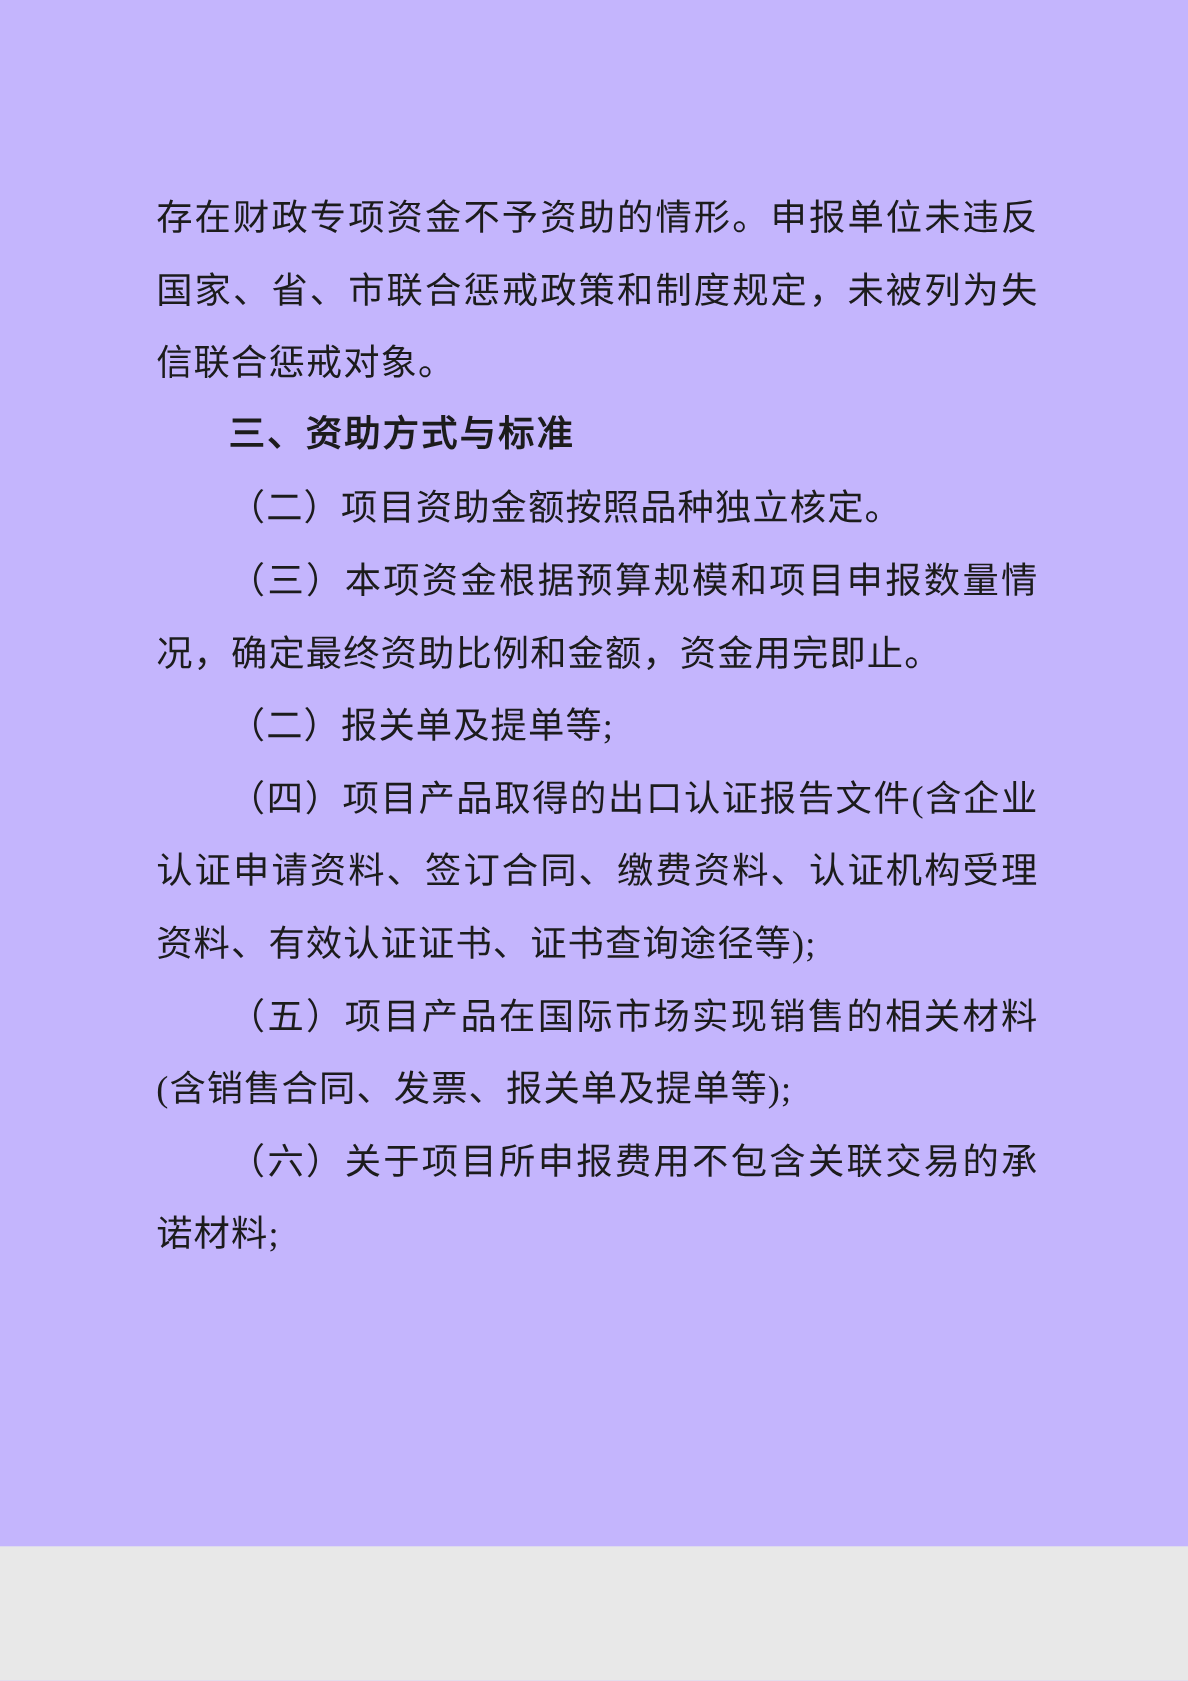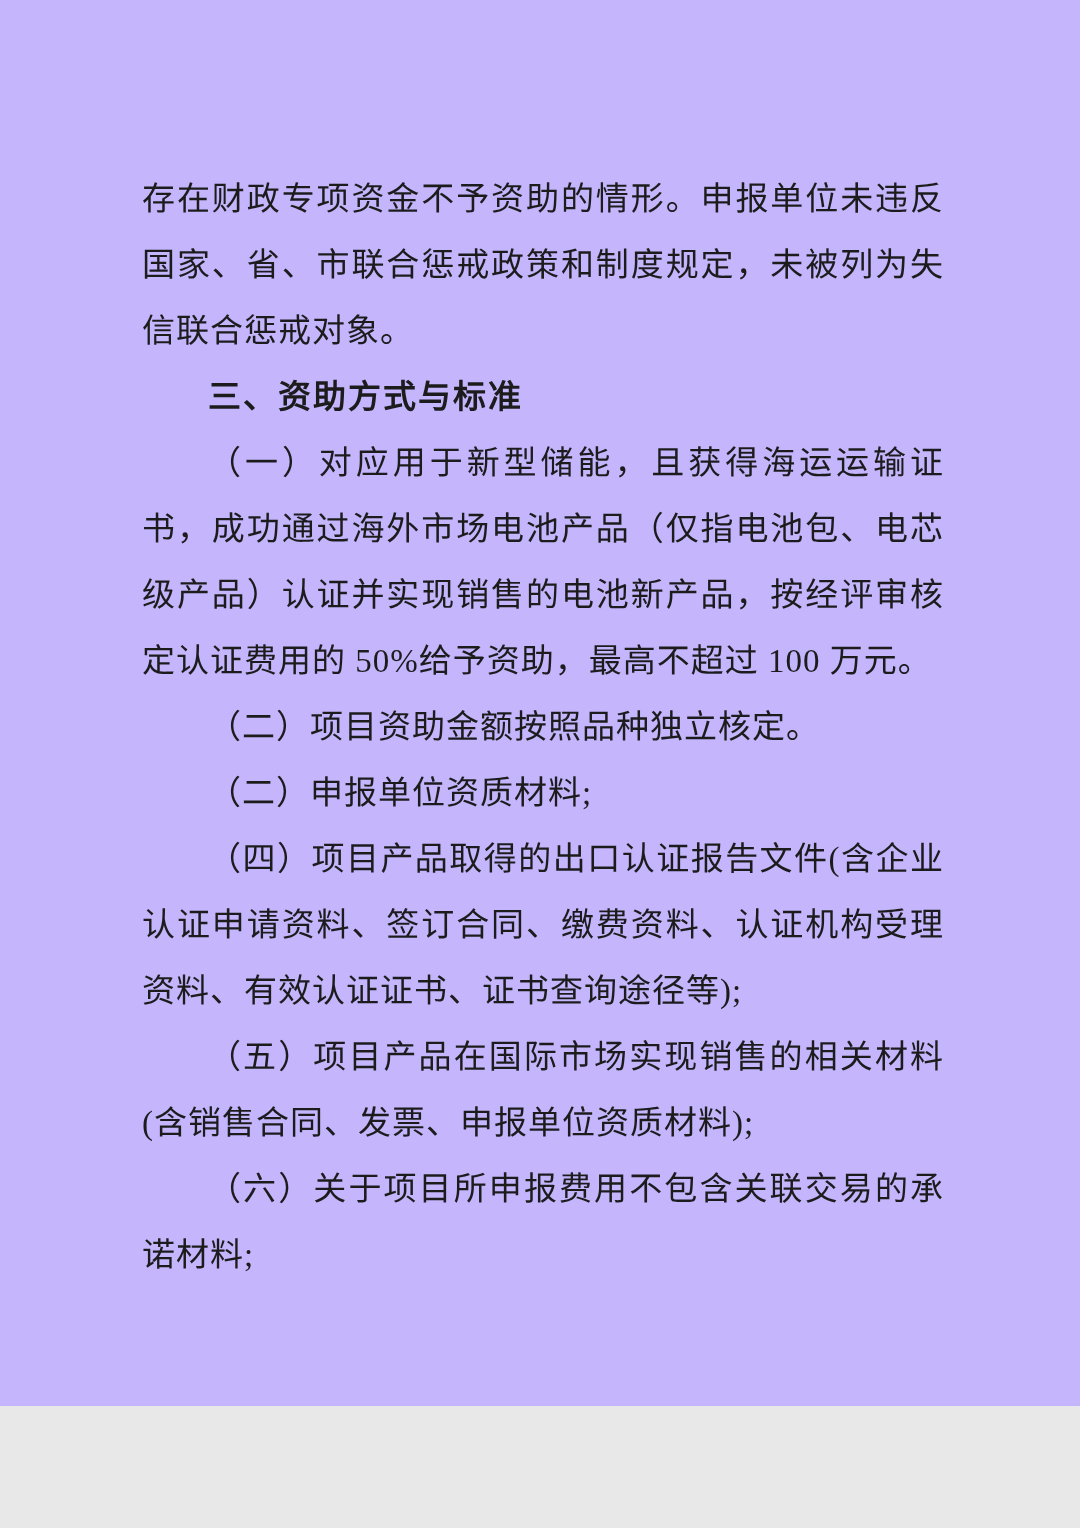--- a/index.html
+++ b/index.html
@@ -23,42 +23,42 @@
     margin: 0;
     font-size: 33px;
     line-height: 66px;
     text-align: justify;
     text-indent: 2em;
     letter-spacing: 1px;
   }
   p.para.no-indent { text-indent: 0; }
   p.para.heading {
     font-weight: bold;
-    font-family: Liberation Serif, serif;
+    font-family: Liberation Mono, monospace;
     letter-spacing: 2px;
     text-align: left;
   }
   .footer {
     position: absolute;
     left: 142px;
     top: 1405px;
     font-size: 31px;
     line-height: 40px;
     letter-spacing: 2px;
     color: #1c1c1c;
   }
 </style>
 </head>
 <body>
 
 <div class="page">
   <div class="content" id="doc-content">
       <p class="para no-indent">存在财政专项资金不予资助的情形。申报单位未违反国家、省、市联合惩戒政策和制度规定，未被列为失信联合惩戒对象。</p>
       <p class="para heading">三、资助方式与标准</p>
-      <p class="para">（一）对应用于新型储能，且获得海运运输证书，成功通过海外市场电池产品（仅指电池包、电芯级产品）认证并实现销售的电池新产品，按经评审核定认证费用的 50%给予资助，最高不超过 100 万元。</p>
       <p class="para">（二）项目资助金额按照品种独立核定。</p>
-      <p class="para">（二）申报单位资质材料;</p>
+      <p class="para">（三）本项资金根据预算规模和项目申报数量情况，确定最终资助比例和金额，资金用完即止。</p>
+      <p class="para">（二）报关单及提单等;</p>
       <p class="para">（四）项目产品取得的出口认证报告文件(含企业认证申请资料、签订合同、缴费资料、认证机构受理资料、有效认证证书、证书查询途径等);</p>
-      <p class="para">（五）项目产品在国际市场实现销售的相关材料(含销售合同、发票、申报单位资质材料);</p>
+      <p class="para">（五）项目产品在国际市场实现销售的相关材料(含销售合同、发票、报关单及提单等);</p>
       <p class="para">（六）关于项目所申报费用不包含关联交易的承诺材料;</p>
     </div>
   <div class="footer">— 2 —</div>
 </div>
 
 </body></html>

